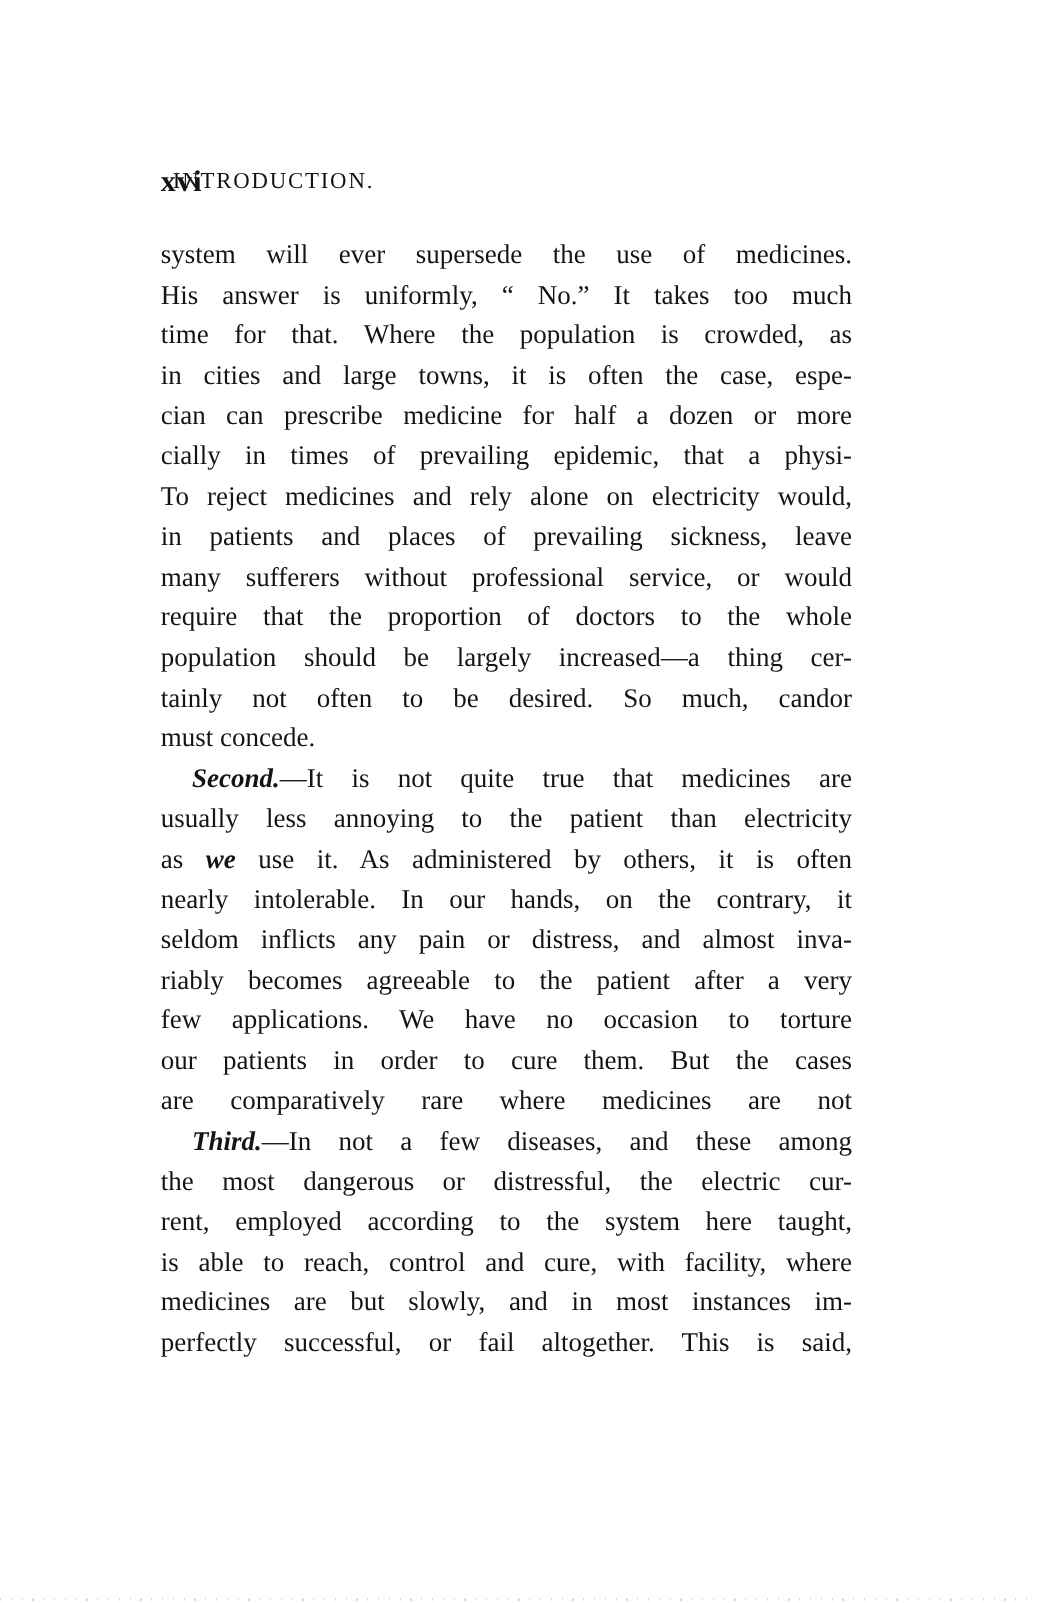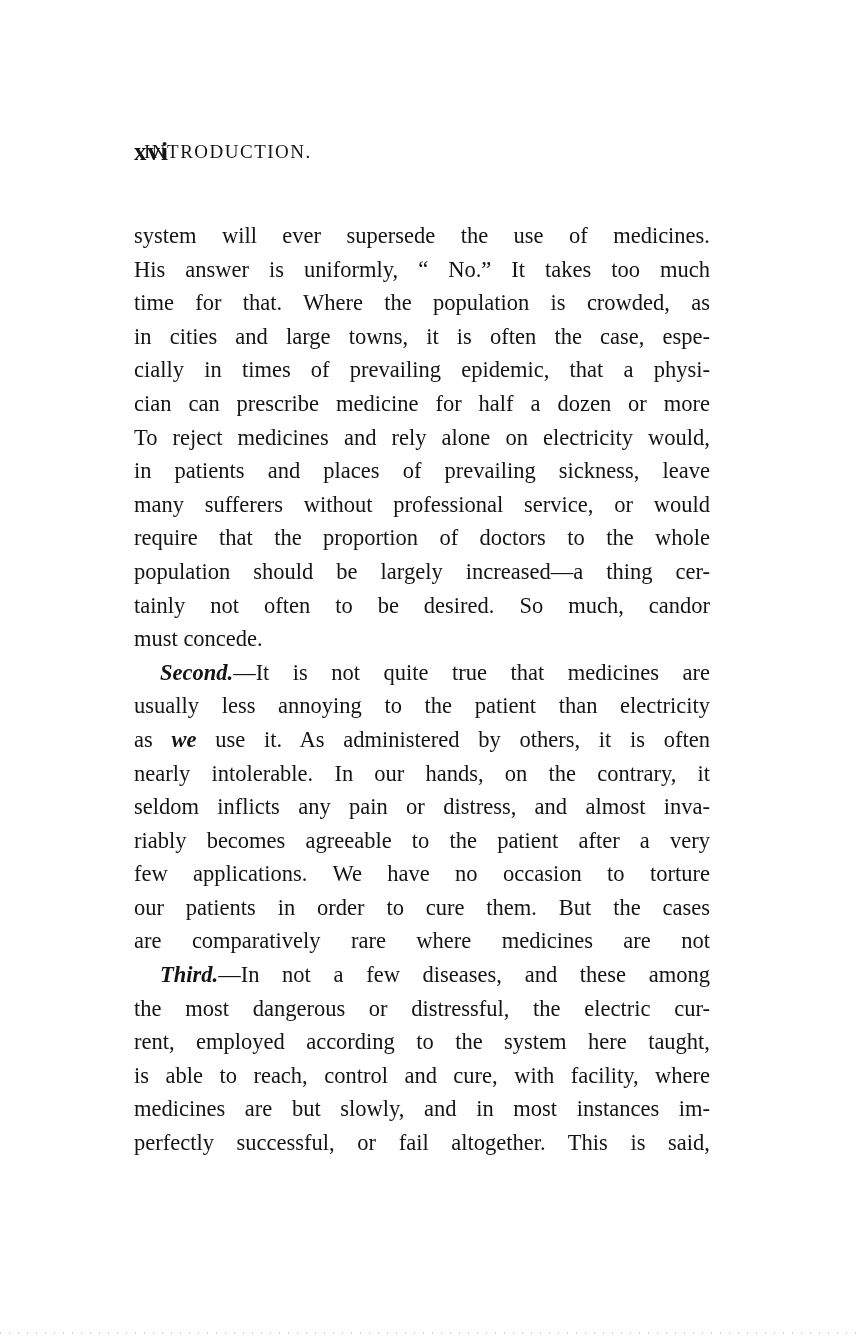--- a/index.html
+++ b/index.html
@@ -44,21 +44,20 @@
       font-size: 19px;
       letter-spacing: 1.5px;
       padding-left: 10px;
       box-sizing: border-box;
     }
     .body-text {
       position: absolute;
       left: 134px;
       top: 195px;
       width: 576px;
-      margin-top: 24px;
     }
     .line {
       display: block;
       height: 33.6px;
       line-height: 33.6px;
       font-size: 22.5px;
       white-space: nowrap;
       text-align: justify;
       text-align-last: justify;
     }
@@ -91,22 +90,22 @@
     <span class="page-number">xvi</span>
     <span class="running-title">INTRODUCTION.</span>
   </div>
 
   <div class="body-text">
 
     <span class="line">system will ever supersede the use of medicines.</span>
     <span class="line">His answer is uniformly, “ No.”  It takes too much</span>
     <span class="line">time for that.  Where the population is crowded, as</span>
     <span class="line">in cities and large towns, it is often the case, espe-</span>
+    <span class="line">cian can prescribe medicine for half a dozen or more</span>
     <span class="line">cially in times of prevailing epidemic, that a physi-</span>
-    <span class="line">cian can prescribe medicine for half a dozen or more</span>
     <span class="line">To reject medicines and rely alone on electricity would,</span>
     <span class="line">in patients and places of prevailing sickness, leave</span>
     <span class="line">many sufferers without professional service, or would</span>
     <span class="line">require that the proportion of doctors to the whole</span>
     <span class="line">population should be largely increased—a thing cer-</span>
     <span class="line">tainly not often to be desired.  So much, candor</span>
     <span class="line last">must concede.</span>
 
     <span class="line indent"><span class="it">Second.</span><span>—It is not quite true that medicines are</span></span>
     <span class="line">usually less annoying to the patient than electricity</span>

